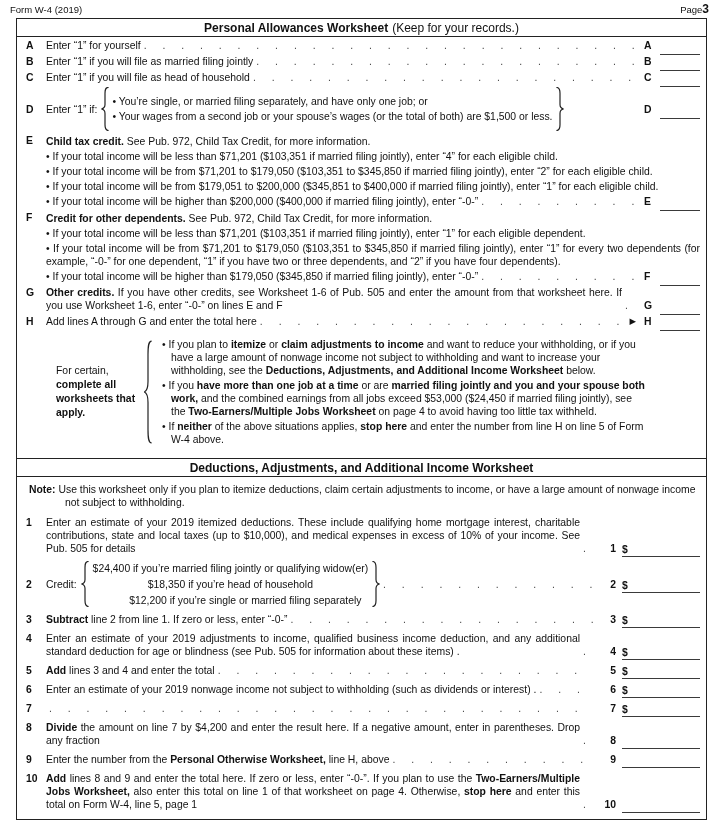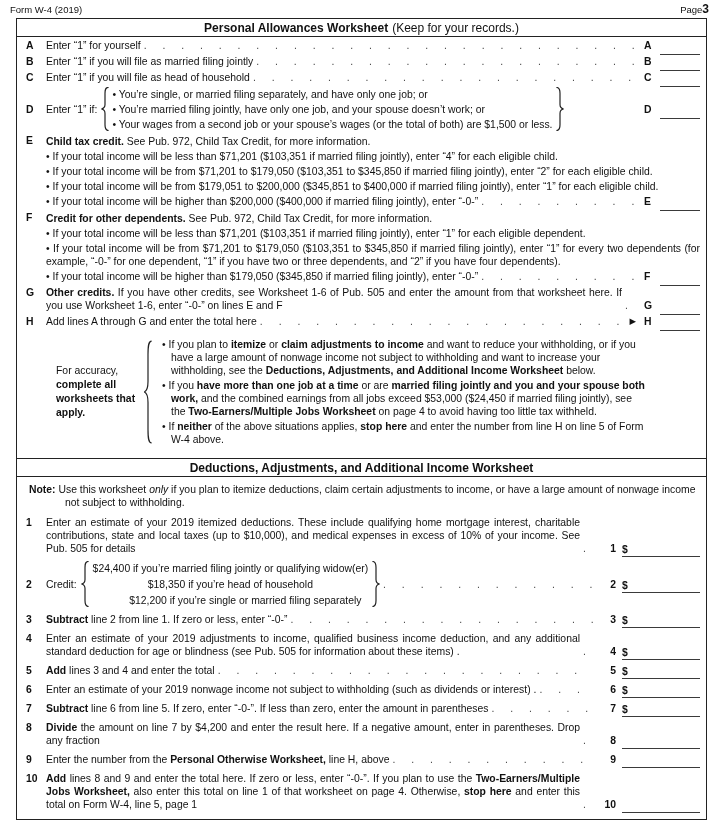--- a/index.html
+++ b/index.html
@@ -106,21 +106,20 @@
   </div>
 
   <div class="wrow" style="align-items:center;">
     <span class="lt" style="align-self:center;">D</span>
     <span class="dlabel">Enter “1” if:</span>
     <svg class="brace" style="height:44px;" viewBox="0 0 10 100" preserveAspectRatio="none">
         <path d="M9.5 1 C5.5 1 5 6 5 14 L5 40 C5 46 3.5 49 0.5 50 C3.5 51 5 54 5 60 L5 86 C5 94 5.5 99 9.5 99" fill="none" stroke="#222" stroke-width="1.2" vector-effect="non-scaling-stroke"></path>
       </svg>
     <div class="dbullets">
       <div class="bullet" style="margin-top:0;">You’re single, or married filing separately, and have only one job; or</div>
-      <div class="bullet">You’re married filing jointly, have only one job, and your spouse doesn’t work; or</div>
       <div class="bullet">Your wages from a second job or your spouse’s wages (or the total of both) are $1,500 or less.</div>
     </div>
     <svg class="brace" style="height:44px;" viewBox="0 0 10 100" preserveAspectRatio="none">
         <path d="M0.5 1 C4.5 1 5 6 5 14 L5 40 C5 46 6.5 49 9.5 50 C6.5 51 5 54 5 60 L5 86 C5 94 4.5 99 0.5 99" fill="none" stroke="#222" stroke-width="1.2" vector-effect="non-scaling-stroke"></path>
       </svg>
     <span class="spacer"></span>
     <span class="rightcol ctr">
       <span>D</span>
       <span class="blank"></span>
     </span>
@@ -177,39 +176,39 @@
     <span class="dots"></span>
     <span class="arrow">▶</span>
     <span class="rightcol">
       <span>H</span>
       <span class="blank"></span>
     </span>
   </div>
 
   <div class="acc">
     <div class="acc-label">
-      <div>For accuracy,</div>
+      <div>For certain,</div>
       <div class="b">complete all worksheets that apply.</div>
     </div>
     <svg class="brace" style="height:104px;" viewBox="0 0 10 100" preserveAspectRatio="none">
         <path d="M9.5 1 C5.5 1 5 6 5 14 L5 40 C5 46 3.5 49 0.5 50 C3.5 51 5 54 5 60 L5 86 C5 94 5.5 99 9.5 99" fill="none" stroke="#222" stroke-width="1.2" vector-effect="non-scaling-stroke"></path>
       </svg>
     <div class="acc-bullets">
       <div class="bullet hang"><span>If you plan to </span><span style="font-weight: bold;">itemize</span><span> or </span><span style="font-weight: bold;">claim adjustments to income</span><span> and want to reduce your withholding, or if you have a large amount of nonwage income not subject to withholding and want to increase your withholding, see the </span><span style="font-weight: bold;">Deductions, Adjustments, and Additional Income Worksheet</span><span> below.</span></div>
       <div class="bullet hang"><span>If you </span><span style="font-weight: bold;">have more than one job at a time</span><span> or are </span><span style="font-weight: bold;">married filing jointly and you and your spouse both work,</span><span> and the combined earnings from all jobs exceed $53,000 ($24,450 if married filing jointly), see the </span><span style="font-weight: bold;">Two-Earners/Multiple Jobs Worksheet</span><span> on page 4 to avoid having too little tax withheld.</span></div>
       <div class="bullet hang"><span>If </span><span style="font-weight: bold;">neither</span><span> of the above situations applies, </span><span style="font-weight: bold;">stop here</span><span> and enter the number from line H on line 5 of Form W-4 above.</span></div>
     </div>
   </div>
 
   <div class="band band2 b">Deductions, Adjustments, and Additional Income Worksheet</div>
 
   <div class="note">
     <div class="note-inner">
       <span class="b">Note:</span>
-      <span><span>Use this worksheet </span><span style="font-style: italic;">only</span><span> if you plan to itemize deductions, claim certain adjustments to income, or have a large amount of nonwage income not subject to withholding.</span></span>
+      <span><span>Use this worksheet </span><span style="">only</span><span> if you plan to itemize deductions, claim certain adjustments to income, or have a large amount of nonwage income not subject to withholding.</span></span>
     </div>
   </div>
 
   <div class="drow">
     <span class="lt">1</span>
     <span class="txt"><span>Enter an estimate of your 2019 itemized deductions. These include qualifying home mortgage interest, charitable contributions, state and local taxes (up to $10,000), and medical expenses in excess of 10% of your income. See Pub. 505 for details</span></span>
     <span class="dots"></span>
     <span class="numcol">
       <span class="rnum">1</span>
       <span class="mline"><span>$</span></span>
@@ -272,21 +271,20 @@
     <span class="txt"><span>Enter an estimate of your 2019 nonwage income not subject to withholding (such as dividends or interest) .</span></span>
     <span class="dots"></span>
     <span class="numcol">
       <span class="rnum">6</span>
       <span class="mline"><span>$</span></span>
     </span>
   </div>
 
   <div class="drow">
     <span class="lt">7</span>
-    <span class="txt"><span style="font-weight: bold;">Subtract</span><span> line 6 from line 5. If zero, enter “-0-”. If less than zero, enter the amount in parentheses</span></span>
     <span class="dots"></span>
     <span class="numcol">
       <span class="rnum">7</span>
       <span class="mline"><span>$</span></span>
     </span>
   </div>
 
   <div class="drow">
     <span class="lt">8</span>
     <span class="txt"><span style="font-weight: bold;">Divide</span><span> the amount on line 7 by $4,200 and enter the result here. If a negative amount, enter in parentheses. Drop any fraction</span></span>

